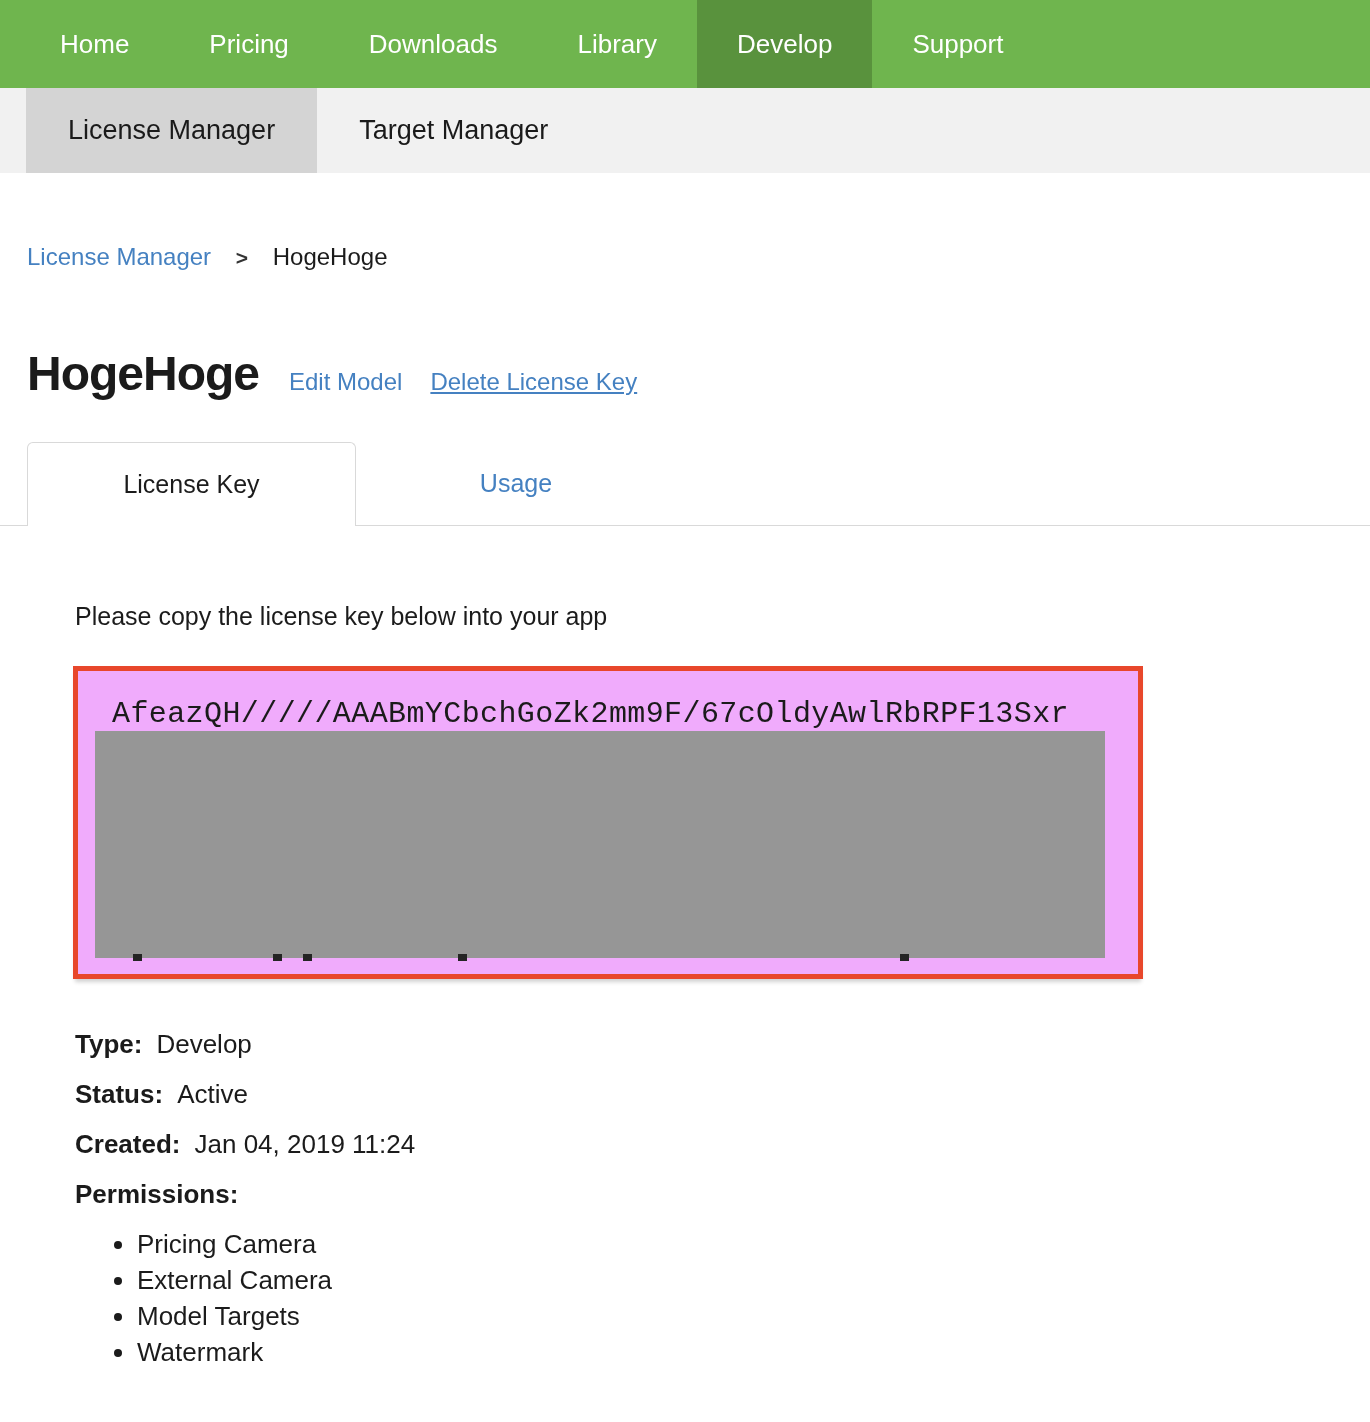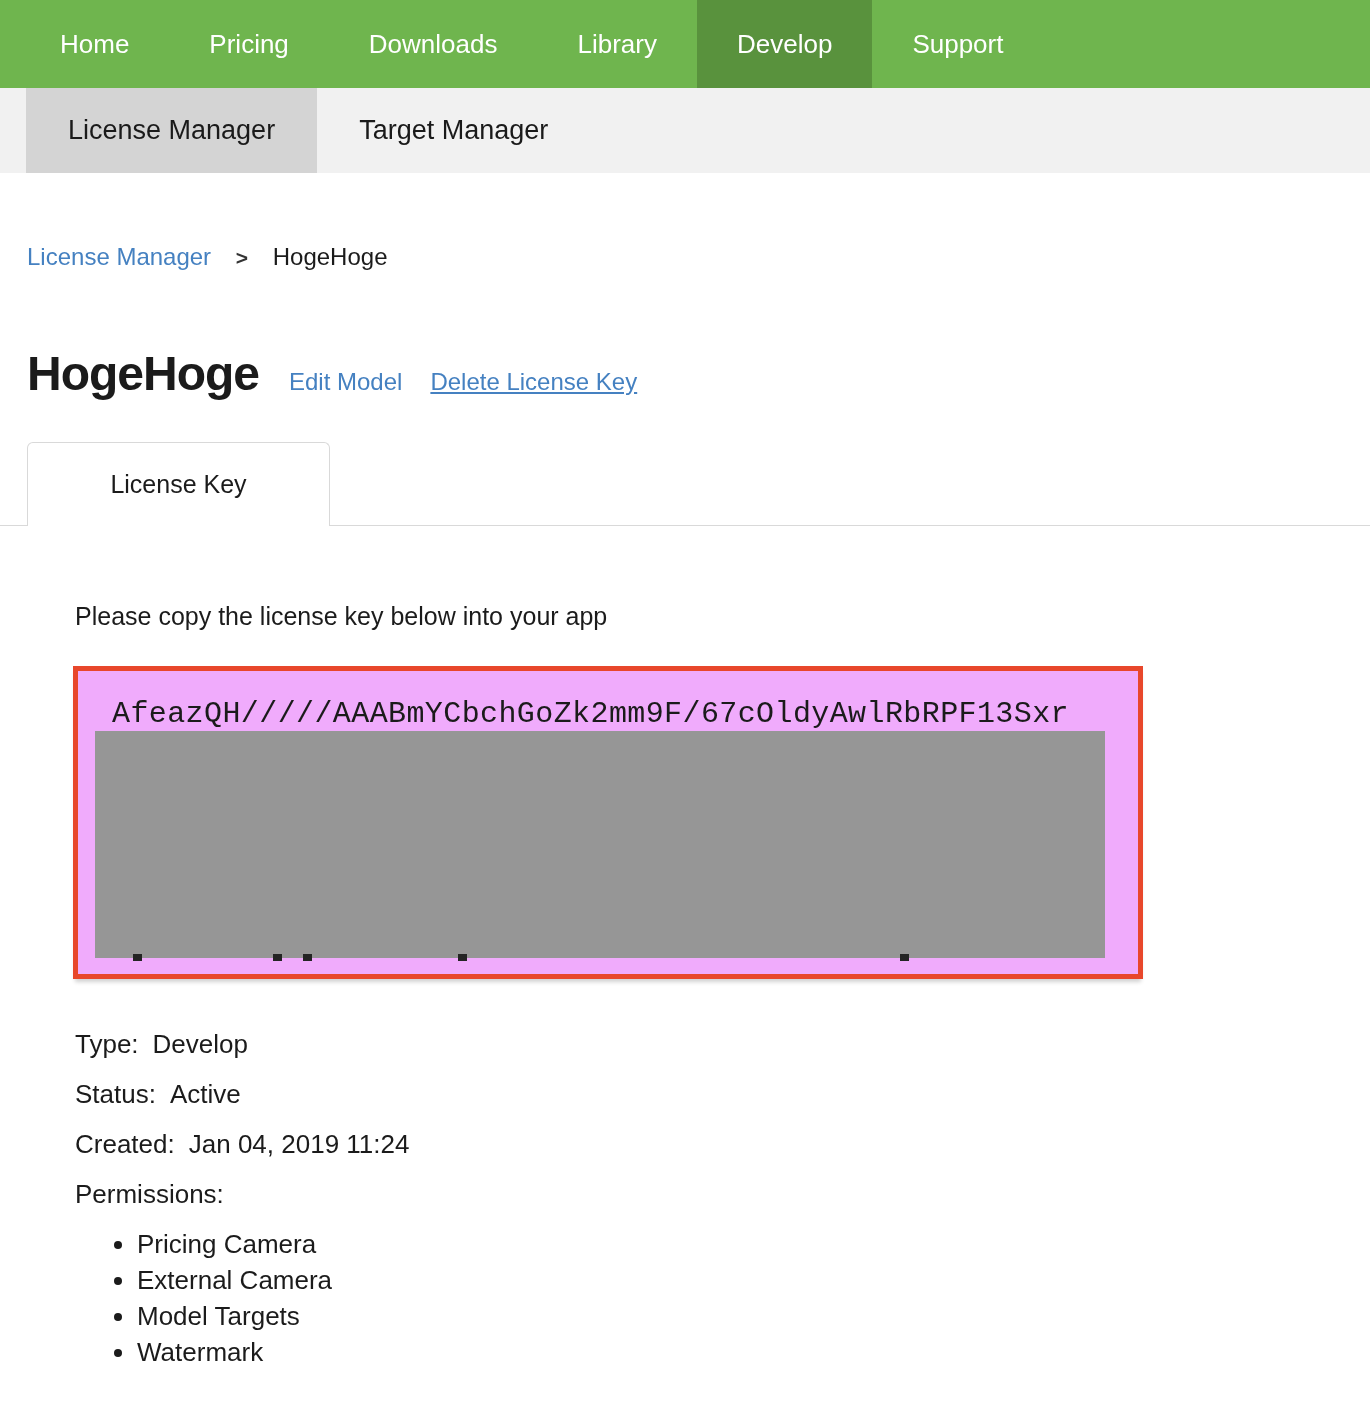--- a/index.html
+++ b/index.html
@@ -51,21 +51,21 @@
   
   .tabbar {
     margin-top: 40px; height: 84px; display: flex; align-items: stretch;
     border-bottom: 1px solid #d9d9d9;
   }
   .tab {
     display: flex; align-items: center; justify-content: center;
     font-size: 25px; cursor: pointer;
   }
   .tab.active {
-    margin-left: 27px; width: 303px;
+    margin-left: 27px; width: 329px;
     background: #ffffff;
     border: 1px solid #d9d9d9; border-bottom: none;
     border-radius: 6px 6px 0 0;
     margin-bottom: -1px;
     color: #1b1b1b;
   }
   .tab.inactive { width: 320px; color: #4581c1; }
 
   
   .instruction { margin: 76px 0 0 75px; font-size: 25px; line-height: 28px; }
@@ -84,21 +84,21 @@
   .key-line.last { margin-top: 6px; line-height: 38px; }
   .redacted {
     margin-left: 17px; width: 1010px; height: 227px;
     background: #969696; position: relative;
   }
   .frag { position: absolute; bottom: -3px; height: 7px; width: 9px; background: #242424; }
 
   
   .details { margin: 51px 0 0 75px; font-size: 26px; }
   .detail-row { line-height: 28px; margin-bottom: 22px; }
-  .detail-label { font-weight: normal; margin-right: 14px; }
+  .detail-label { font-weight: bold; margin-right: 14px; }
   .permissions { margin: 0; padding-left: 62px; }
   .permissions li { line-height: 28px; margin-bottom: 8px; font-size: 26px; }
 </style>
 </head>
 <body>
 
 <div class="topnav">
   <div class="nav-item">Home</div>
   <div class="nav-item">Pricing</div>
   <div class="nav-item">Downloads</div>
@@ -119,20 +119,21 @@
 </div>
 
 <div class="title-row">
   <h1 class="page-title">HogeHoge</h1>
   <span class="title-link first">Edit Model</span>
   <span class="title-link second">Delete License Key</span>
 </div>
 
 <div class="tabbar">
   <div class="tab active">License Key</div>
+  <div class="tab inactive">Usage</div>
 </div>
 
 <div class="instruction">Please copy the license key below into your app</div>
 
 <div class="keybox">
   <div class="key-line first">AfeazQH/////AAABmYCbchGoZk2mm9F/67cOldyAwlRbRPF13Sxr</div>
   <div class="redacted">
     <div class="frag" style="left:38px"></div>
     <div class="frag" style="left:178px"></div>
     <div class="frag" style="left:208px"></div>

